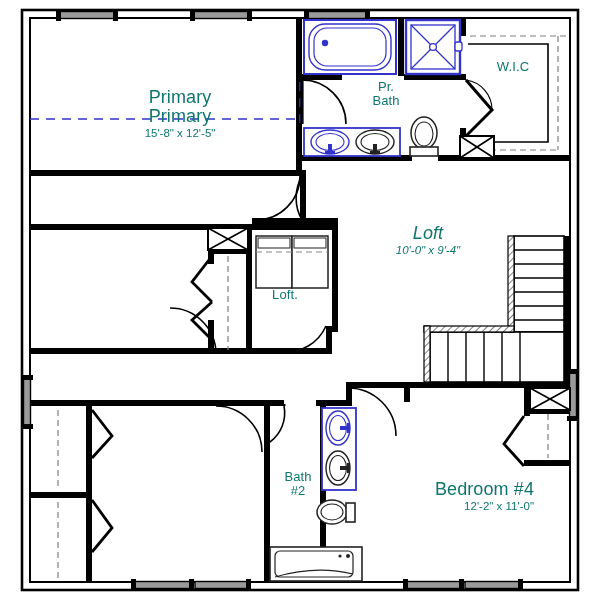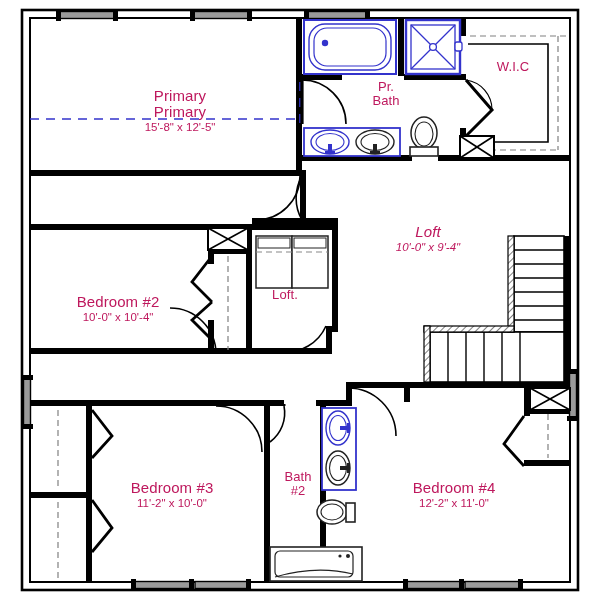--- a/index.html
+++ b/index.html
@@ -5,22 +5,22 @@
 <style>
   html,body{margin:0;padding:0;background:#ffffff;}
   body{
     width:600px;height:600px;overflow:hidden;
     font-family:"Liberation Sans","DejaVu Sans",sans-serif;
     color:#000;
   }
   #plan-root{position:relative;width:600px;height:600px;background:#fff;}
   svg#floorplan{position:absolute;left:0;top:0;width:600px;height:600px;display:block;}
   .lbl{position:absolute;text-align:center;line-height:1.06;white-space:nowrap;
-       color:#be185d;font-family:"Liberation Sans","DejaVu Sans",sans-serif;}
-  .lbl .nm{display:block;font-size:15px;letter-spacing:.1px;}
+       color:#0f766e;font-family:"Liberation Sans","DejaVu Sans",sans-serif;}
+  .lbl .nm{display:block;font-size:18px;letter-spacing:.1px;}
   .lbl .dim{display:block;font-size:11.5px;letter-spacing:0;margin-top:1px;}
   .lbl.small .nm{font-size:13px;}
 </style>
 </head>
 <body>
 
 <div id="plan-root">
 
   <svg id="floorplan" viewBox="0 0 600 600">
     <defs>
@@ -394,37 +394,29 @@
 
   <div class="lbl small" style="left:473px;top:60px;width:80px;">
     <span class="nm">W.I.C</span>
   </div>
 
   <div class="lbl" style="left:348px;top:224px;width:160px;font-style:italic;">
     <span class="nm">Loft</span>
     <span class="dim">10'-0" x 9'-4"</span>
   </div>
 
-  <div class="lbl" style="left:38px;top:294px;width:160px;">
-    <span class="nm">Bedroom #2</span>
-    <span class="dim">10'-0" x 10'-4"</span>
-  </div>
 
   <div class="lbl small" style="left:245px;top:288px;width:80px;">
     <span class="nm">Loft.</span>
   </div>
 
-  <div class="lbl" style="left:92px;top:480px;width:160px;">
-    <span class="nm">Bedroom #3</span>
-    <span class="dim">11'-2" x 10'-0"</span>
-  </div>
 
   <div class="lbl small" style="left:267px;top:470px;width:62px;">
     <span class="nm">Bath</span>
     <span class="nm">#2</span>
   </div>
 
-  <div class="lbl" style="left:374px;top:480px;width:160px;">
+  <div class="lbl" style="left:374px;top:480px;width:160px;text-align:right;">
     <span class="nm">Bedroom #4</span>
     <span class="dim">12'-2" x 11'-0"</span>
   </div>
 
 </div>
 
 </body></html>

